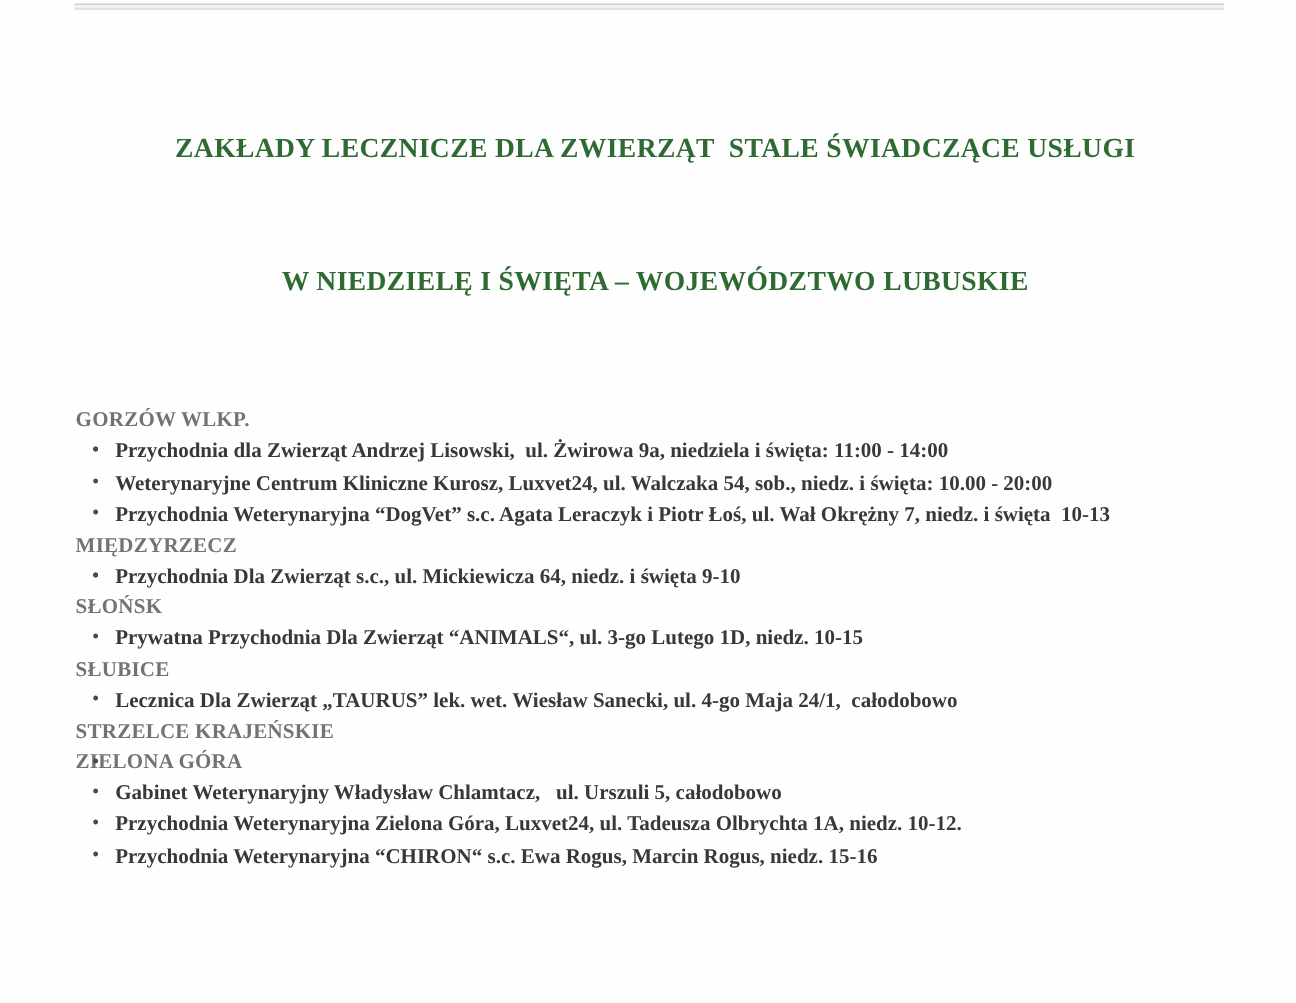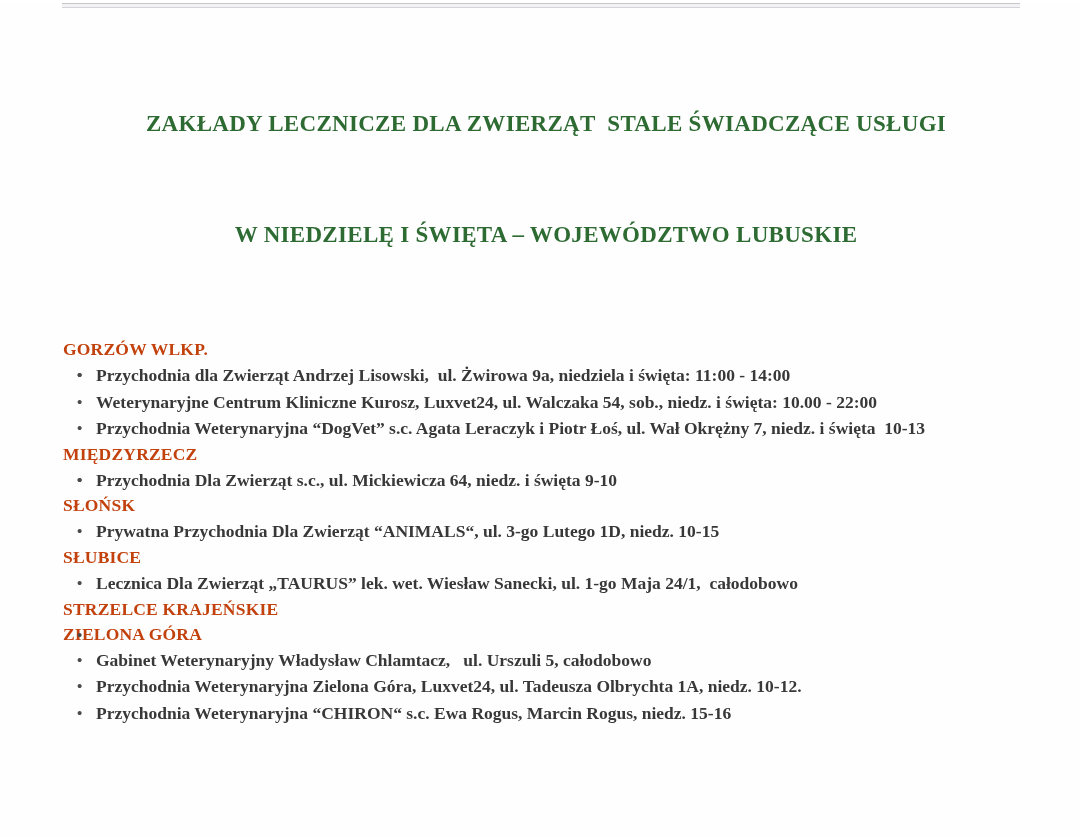--- a/index.html
+++ b/index.html
@@ -14,21 +14,21 @@
     border-top:1.5px solid #c7c7cb;border-bottom:1.5px solid #d4d4d8;
     background:#f2f2f4;
   }
   .title{
     margin-top:23px;text-align:center;
     color:#2e6b33;font-weight:bold;font-size:23px;line-height:37px;
     letter-spacing:0.3px;white-space:pre-wrap;padding-left:12px;
   }
   .content{padding:10px 40px 0 63px;}
   .city{
-    color:#c2410c;font-weight:bold;font-size:17.5px;line-height:25px;
+    color:#737373;font-weight:bold;font-size:17.5px;line-height:25px;
     letter-spacing:0.2px;white-space:pre-wrap;
   }
   .entry{
     position:relative;padding-left:33px;
     color:#383838;font-weight:bold;font-size:17.5px;line-height:26.6px;
     white-space:pre-wrap;
   }
   .bullet{
     position:absolute;left:14px;top:0;color:#4a4a4a;
     font-size:15px;
@@ -45,41 +45,41 @@
     <div>ZAKŁADY LECZNICZE DLA ZWIERZĄT  STALE ŚWIADCZĄCE USŁUGI</div>
     <div>W NIEDZIELĘ I ŚWIĘTA – WOJEWÓDZTWO LUBUSKIE</div>
   </div>
 
   <div class="content">
 
     <div>
       <div class="city">GORZÓW WLKP.</div>
       <div class="entry"><span class="bullet">•</span></div>
       <div class="entry"><span class="bullet">•</span><span>Przychodnia dla Zwierząt Andrzej Lisowski,  ul. Żwirowa 9a, niedziela i święta: 11:00 - 14:00</span></div>
-      <div class="entry"><span class="bullet">•</span><span>Weterynaryjne Centrum Kliniczne Kurosz, Luxvet24, ul. Walczaka 54, sob., niedz. i święta: 10.00 - 22:00</span></div>
+      <div class="entry"><span class="bullet">•</span><span>Weterynaryjne Centrum Kliniczne Kurosz, Luxvet24, ul. Walczaka 54, sob., niedz. i święta: 10.00 - 20:00</span></div>
       <div class="entry"><span class="bullet">•</span><span>Przychodnia Weterynaryjna “DogVet” s.c. Agata Leraczyk i Piotr Łoś, ul. Wał Okrężny 7, niedz. i święta  10-13</span></div>
     </div>
 
     <div>
       <div class="city">MIĘDZYRZECZ</div>
       <div class="entry"><span class="bullet">•</span></div>
     </div>
 
     <div>
       <div class="entry"><span class="bullet">•</span><span>Przychodnia Dla Zwierząt s.c., ul. Mickiewicza 64, niedz. i święta 9-10</span></div>
     </div>
 
     <div>
       <div class="city">SŁOŃSK</div>
       <div class="entry"><span class="bullet">•</span><span>Prywatna Przychodnia Dla Zwierząt “ANIMALS“, ul. 3-go Lutego 1D, niedz. 10-15</span></div>
     </div>
 
     <div>
       <div class="city">SŁUBICE</div>
-      <div class="entry"><span class="bullet">•</span><span>Lecznica Dla Zwierząt „TAURUS” lek. wet. Wiesław Sanecki, ul. 1-go Maja 24/1,  całodobowo</span></div>
+      <div class="entry"><span class="bullet">•</span><span>Lecznica Dla Zwierząt „TAURUS” lek. wet. Wiesław Sanecki, ul. 4-go Maja 24/1,  całodobowo</span></div>
     </div>
 
     <div>
       <div class="city">STRZELCE KRAJEŃSKIE</div>
       <div class="entry"><span class="bullet">•</span></div>
     </div>
 
     <div>
       <div class="city">ZIELONA GÓRA</div>
       <div class="entry"><span class="bullet">•</span><span>Gabinet Weterynaryjny Władysław Chlamtacz,   ul. Urszuli 5, całodobowo</span></div>

